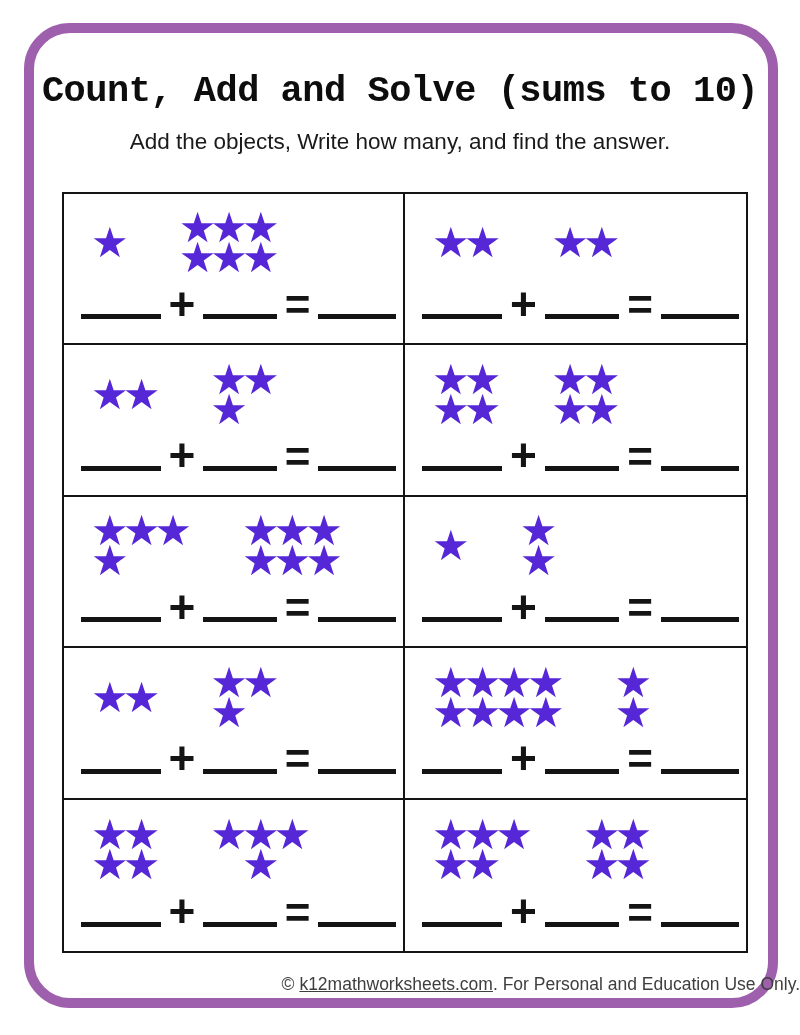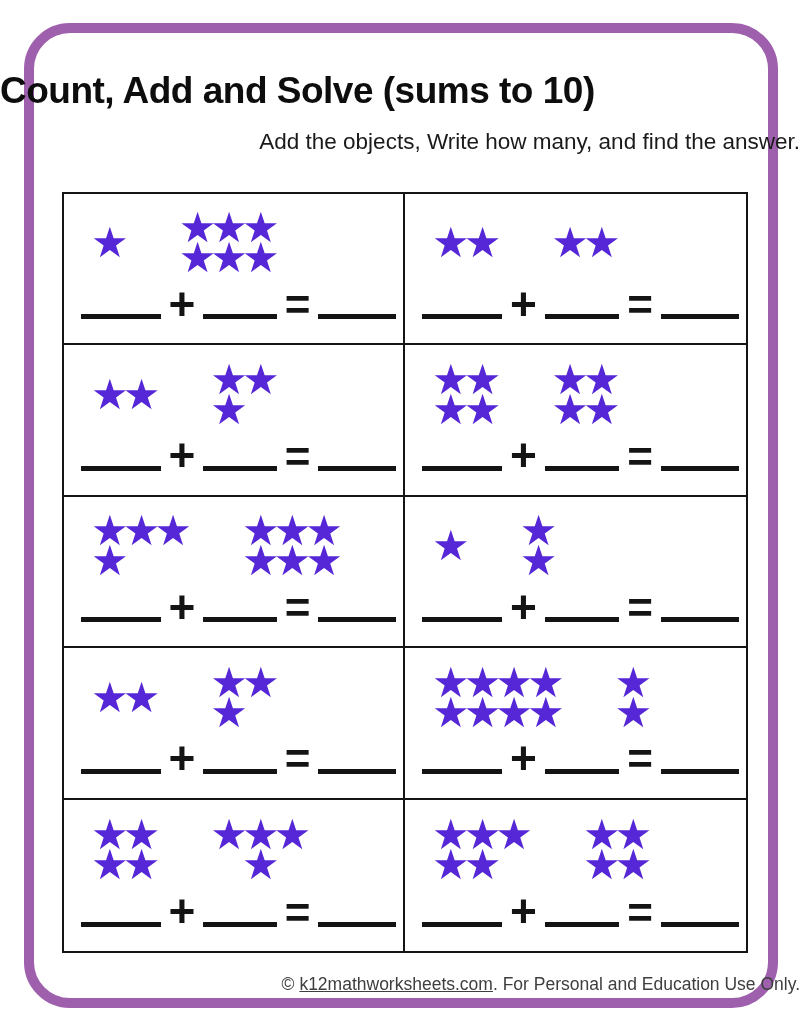--- a/index.html
+++ b/index.html
@@ -13,25 +13,25 @@
   html,body{background:#ffffff;}
   body{
     width:800px;height:1035px;position:relative;overflow:hidden;
     font-family:"Liberation Sans",sans-serif;color:var(--text-color);
   }
   .frame{
     position:absolute;left:24px;top:23px;width:754px;height:985px;
     border:10px solid var(--border-color);border-radius:46px;background:#ffffff;
   }
   .title{
-    position:absolute;top:70px;left:0;right:0;
-    font-size:37px;font-weight:700;letter-spacing:-0.5px;color:var(--text-color);
+    position:absolute;top:70px;left:0;right:0;text-align:center;
+    font-size:37px;font-weight:700;letter-spacing:-0.5px;color:var(--text-color);font-family:Liberation Mono, monospace;
   }
   .subtitle{
-    position:absolute;top:129px;left:0;right:0;text-align:right;
+    position:absolute;top:129px;left:0;right:0;text-align:center;
     font-size:22.5px;font-weight:400;color:#1a1a1a;
   }
   .grid{
     position:absolute;left:62px;top:192px;width:686px;height:761px;
     display:grid;grid-template-columns:1fr 1fr;grid-template-rows:repeat(5,1fr);
     border:2px solid var(--line-color);background:#ffffff;
   }
   .cell{display:flex;flex-direction:column;overflow:hidden;}
   .cell:nth-child(odd){border-right:2px solid var(--line-color);}
   .cell:not(:nth-last-child(-n+2)){border-bottom:2px solid var(--line-color);}

